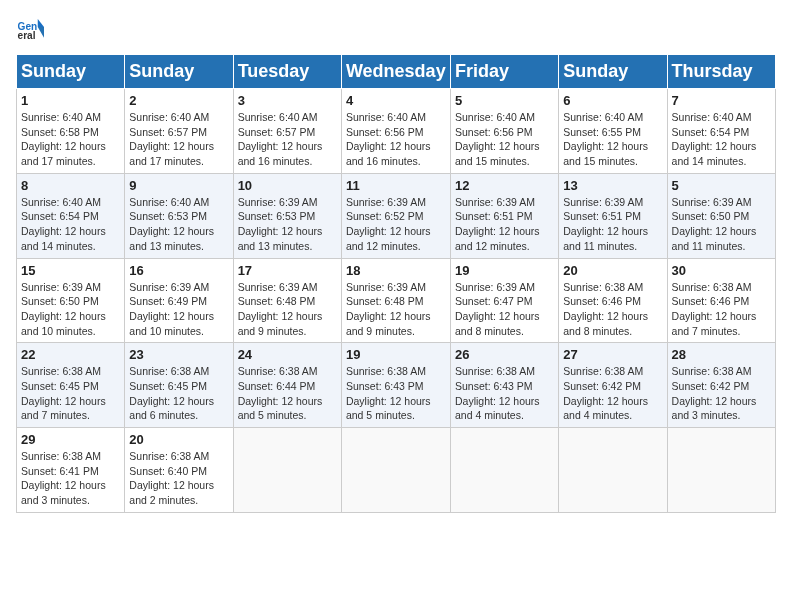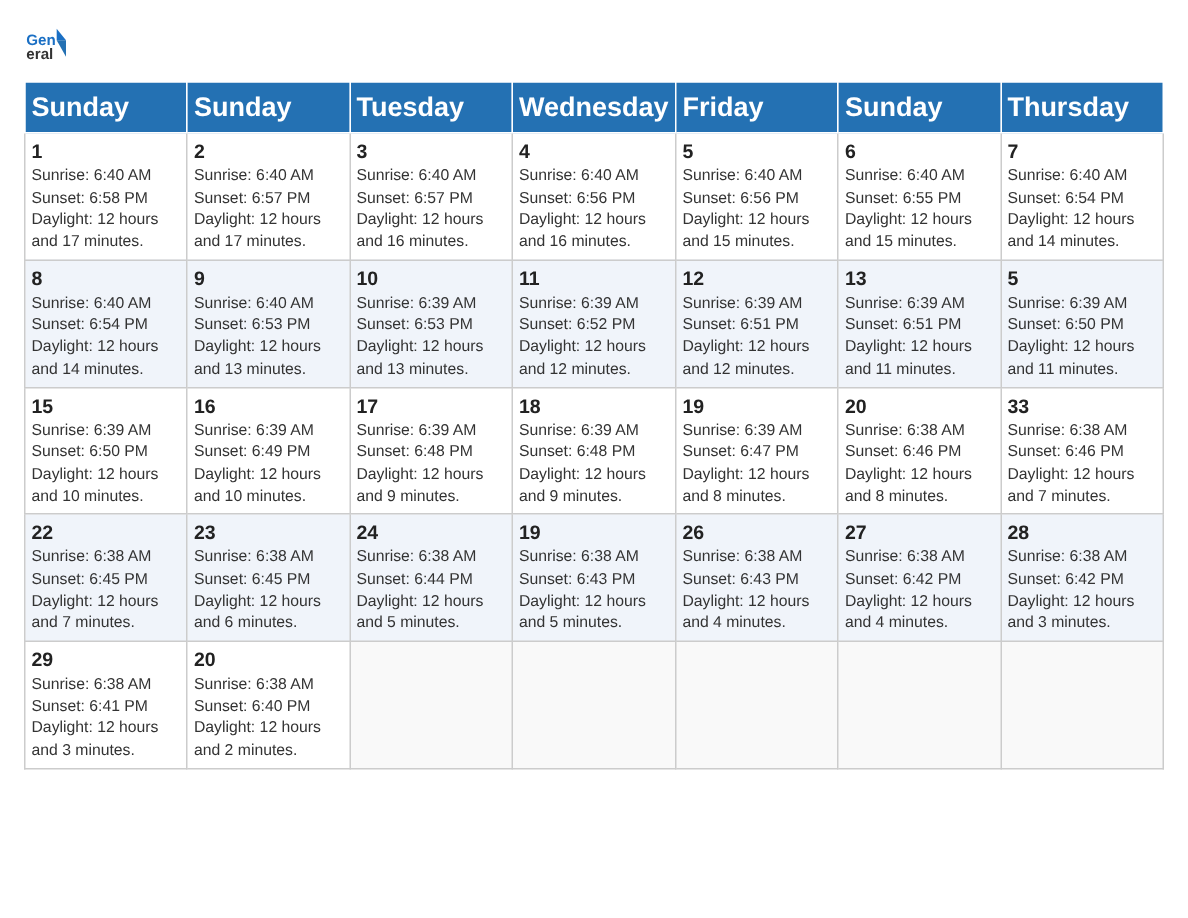--- a/index.html
+++ b/index.html
@@ -189,21 +189,21 @@
         </td>
         <td>
           <span class="day-num">19</span>
           <div class="day-info">Sunrise: 6:39 AM<br>Sunset: 6:47 PM<br>Daylight: 12 hours and 8 minutes.</div>
         </td>
         <td>
           <span class="day-num">20</span>
           <div class="day-info">Sunrise: 6:38 AM<br>Sunset: 6:46 PM<br>Daylight: 12 hours and 8 minutes.</div>
         </td>
         <td>
-          <span class="day-num">33</span>
+          <span class="day-num">30</span>
           <div class="day-info">Sunrise: 6:38 AM<br>Sunset: 6:46 PM<br>Daylight: 12 hours and 7 minutes.</div>
         </td>
       </tr>
       <tr>
         <td>
           <span class="day-num">22</span>
           <div class="day-info">Sunrise: 6:38 AM<br>Sunset: 6:45 PM<br>Daylight: 12 hours and 7 minutes.</div>
         </td>
         <td>
           <span class="day-num">23</span>

